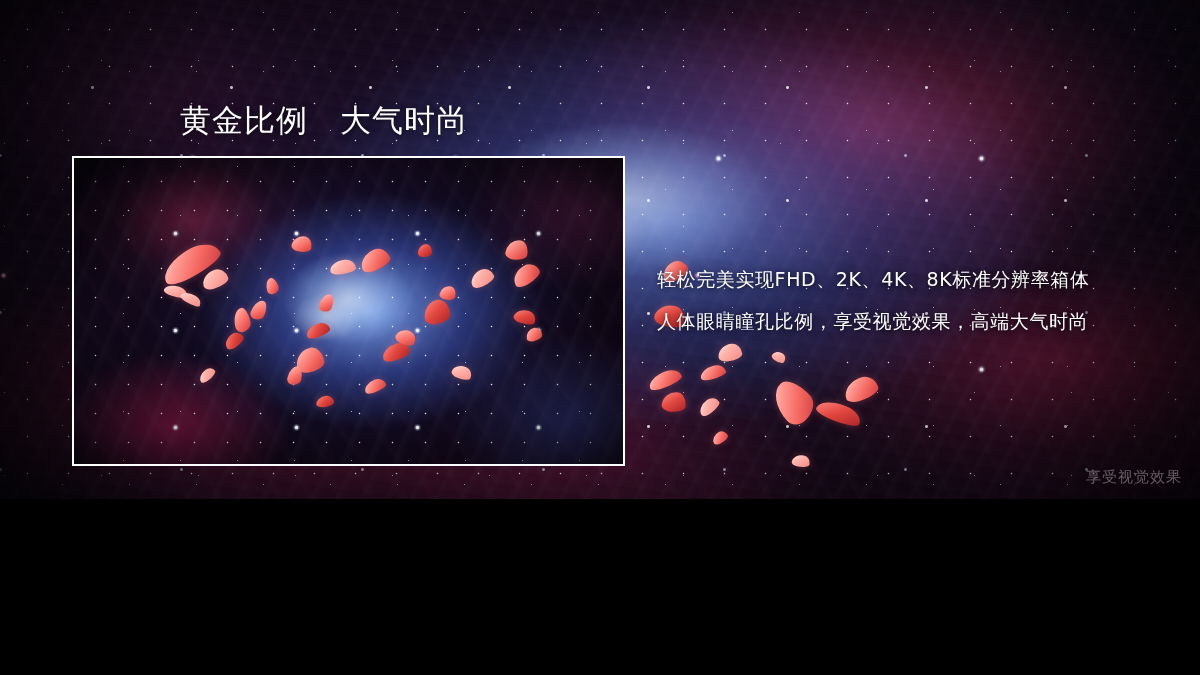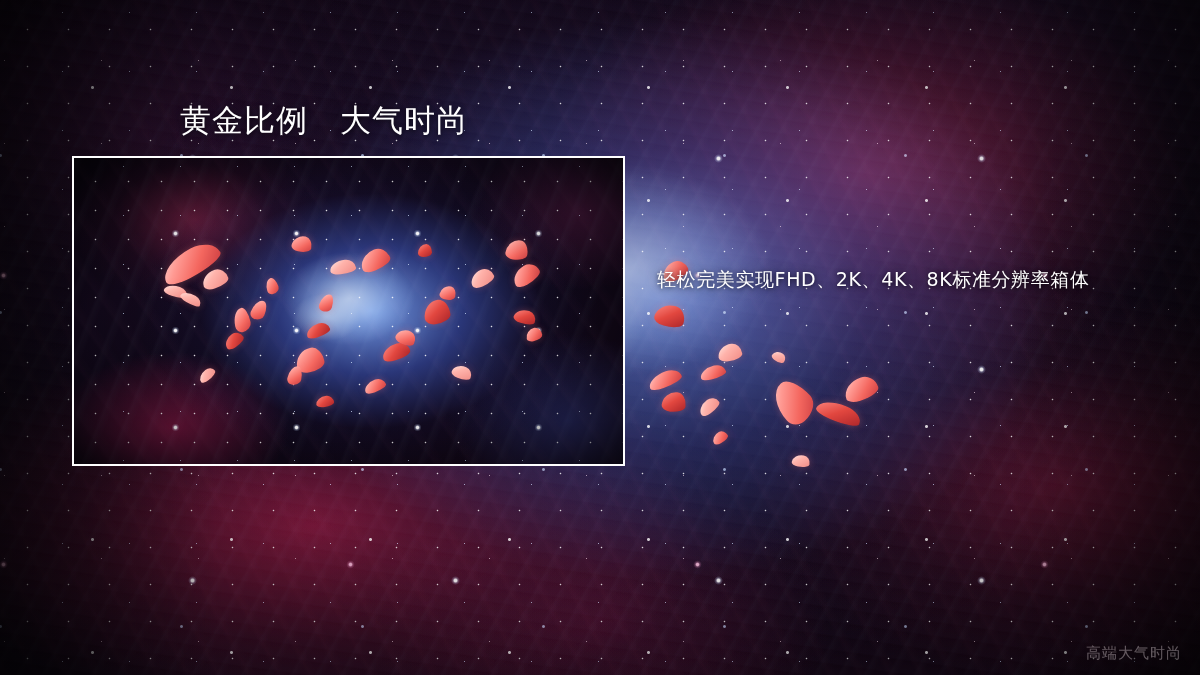--- a/index.html
+++ b/index.html
@@ -11,21 +11,21 @@
     width: 1200px;
     height: 675px;
     overflow: hidden;
     font-family: "DejaVu Sans", "Liberation Sans", sans-serif;
   }
 
   
   #slide {
     position: relative;
     width: 1200px;
-    height: 675px;
+    height: 499px;
     overflow: hidden;
     background: #a21caf;
   }
 
   
   .bg-layer {
     position: absolute;
     inset: 0;
     pointer-events: none;
   }
@@ -272,17 +272,18 @@
     <div class="petal pale" style="left:124px;top:212px;width:18px;height:10px;transform:rotate(-38deg);"></div>
     <div class="petal" style="left:192px;top:120px;width:12px;height:16px;transform:rotate(-18deg);"></div>
 
     <div class="inner-layer" id="inner-vignette"></div>
   </div>
 
   <div id="title">黄金比例　大气时尚</div>
 
   <div id="body-text">
     <div class="body-line">轻松完美实现FHD、2K、4K、8K标准分辨率箱体</div>
+    <div class="body-line">人体眼睛瞳孔比例，享受视觉效果，高端大气时尚</div>
   </div>
 
-  <div id="watermark">高端大气时尚</div>
+  <div id="watermark">享受视觉效果</div>
 
 </div>
 
 </body></html>

